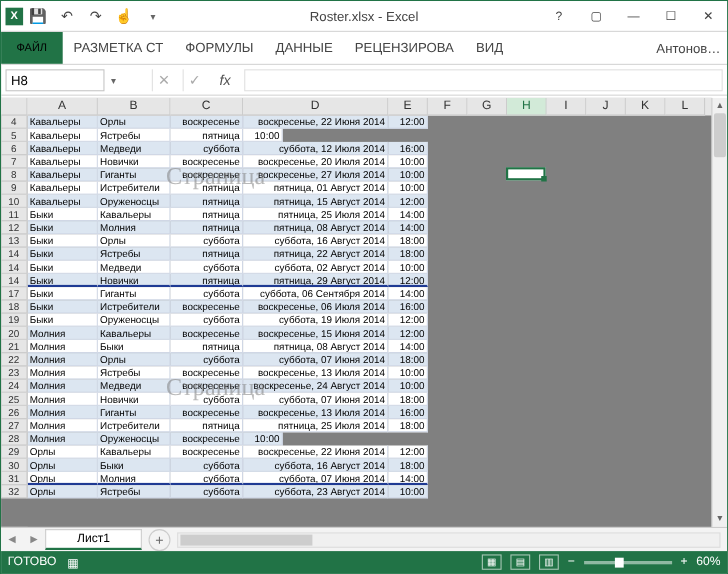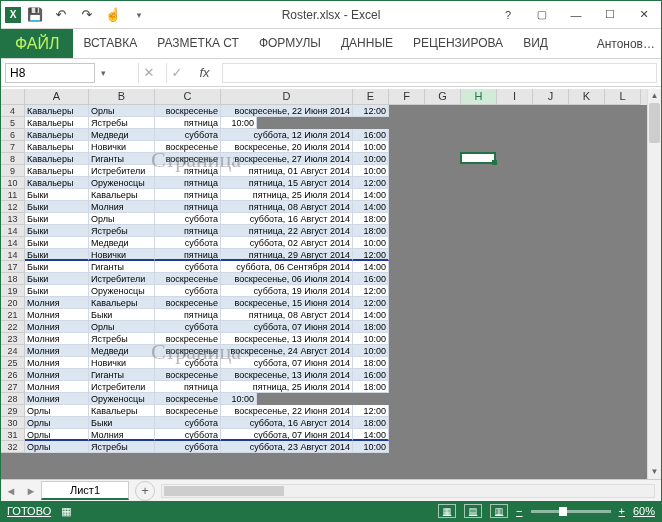--- a/index.html
+++ b/index.html
@@ -9,21 +9,21 @@
 .titlebar { height: 28px; background: #fff; display: flex; align-items: center; position: relative; border-bottom: 1px solid #d4d4d4; }
 .qat { display: flex; align-items: center; gap: 2px; padding-left: 4px; }
 .qat .xl-icon { width: 16px; height: 16px; background: #217346; color: #fff; font-size: 10px; font-weight: bold; display: flex; align-items: center; justify-content: center; }
 .qat-btn { width: 24px; height: 24px; display: flex; align-items: center; justify-content: center; font-size: 13px; color: #444; cursor: pointer; }
 .title-text { position: absolute; left: 50%; transform: translateX(-50%); font-size: 12px; color: #444; }
 .win-controls { margin-left: auto; display: flex; }
 .win-btn { width: 34px; height: 24px; display: flex; align-items: center; justify-content: center; font-size: 11px; color: #444; cursor: pointer; }
 
 
 .ribbon-tabs { height: 30px; background: #fff; display: flex; align-items: stretch; border-bottom: 1px solid #d4d4d4; }
-.file-tab { background: #217346; color: #bef264; padding: 0 14px; display: flex; align-items: center; font-size: 16px; cursor: pointer; }
+.file-tab { background: #217346; color: #000000; padding: 0 14px; display: flex; align-items: center; font-size: 10px; cursor: pointer; }
 .rtab { padding: 0 10px; display: flex; align-items: center; font-size: 12px; color: #444; cursor: pointer; border-bottom: 2px solid transparent; white-space: nowrap; }
 .user-area { margin-left: auto; display: flex; align-items: center; padding-right: 6px; font-size: 12px; color: #444; gap: 4px; }
 .chev { font-size: 9px; color: #666; }
 
 
 .formula-row { height: 28px; display: flex; align-items: center; border-bottom: 1px solid #d4d4d4; padding: 2px 4px; gap: 6px; }
 .name-box { width: 90px; height: 20px; border: 1px solid #c6c6c6; font-size: 12px; padding: 1px 4px; background: #fff; }
 .fb-btn { width: 22px; height: 20px; display: flex; align-items: center; justify-content: center; font-size: 13px; color: #aaa; border-left:1px solid #e0e0e0; }
 .fx { font-style: italic; font-size: 13px; color: #555; width: 22px; text-align:center; }
 .formula-input { flex: 1; height: 20px; border: 1px solid #e0e0e0; font-size: 12px; padding: 1px 4px; }
@@ -62,21 +62,21 @@
 
 
 .sheet-bar { position:absolute; bottom:20px; left:0; right:0; height:22px; background:#f3f3f3; border-top:1px solid #ccc; display:flex; align-items:center; font-size:11px; }
 .sb-nav { width:20px; text-align:center; color:#888; cursor:pointer; }
 .sheet-tab { background:#fff; border:1px solid #ccc; border-bottom:2px solid #217346; padding:2px 28px; font-size:11px; cursor:pointer; }
 .add-sheet { width:20px; height:20px; border:1px solid #ccc; border-radius:10px; display:flex;align-items:center;justify-content:center; margin-left:6px; color:#666; font-size:13px; cursor:pointer; }
 .hscroll { flex:1; height:14px; margin:0 6px; background:#f0f0f0; border:1px solid #ddd; position:relative; }
 .hscroll .thumb { position:absolute; top:1px; bottom:1px; left:2px; width:120px; background:#cdcdcd; }
 
 
-.status { position:absolute; bottom:0; left:0; right:0; height:20px; background:#217346; color:#fff; display:flex; align-items:center; font-size:11px; padding:0 6px;text-decoration:underline; }
+.status { position:absolute; bottom:0; left:0; right:0; height:20px; background:#217346; color:#fff; display:flex; align-items:center; font-size:11px; padding:0 6px; }
 .status .sleft { display:flex; gap:10px; align-items:center;}
 .status .sright { margin-left:auto; display:flex; align-items:center; gap:8px; }
 .view-btn { width:18px; height:14px; border:1px solid rgba(255,255,255,0.6); display:flex;align-items:center;justify-content:center; font-size:9px; cursor:pointer;}
 .zoom-slider { width:80px; height:3px; background:rgba(255,255,255,0.5); position:relative; }
 .zoom-slider .zthumb { position:absolute; top:-3px; left:28px; width:8px; height:9px; background:#fff; }
 </style>
 </head>
 <body>
 
 <div class="titlebar">
@@ -94,21 +94,20 @@
     <div class="win-btn">▢</div>
     <div class="win-btn">—</div>
     <div class="win-btn">☐</div>
     <div class="win-btn close">✕</div>
   </div>
 </div>
 
 <div class="ribbon-tabs">
   <div class="file-tab">ФАЙЛ</div>
   <div id="ribbon-tabs-container" style="display:flex;">
-      <div class="rtab">ВСТАВКА</div>
       <div class="rtab">РАЗМЕТКА СТ</div>
       <div class="rtab">ФОРМУЛЫ</div>
       <div class="rtab">ДАННЫЕ</div>
       <div class="rtab">РЕЦЕНЗИРОВА</div>
       <div class="rtab">ВИД</div>
     </div>
   <div class="user-area">
     <span>Антонов…</span>
 
   </div>

